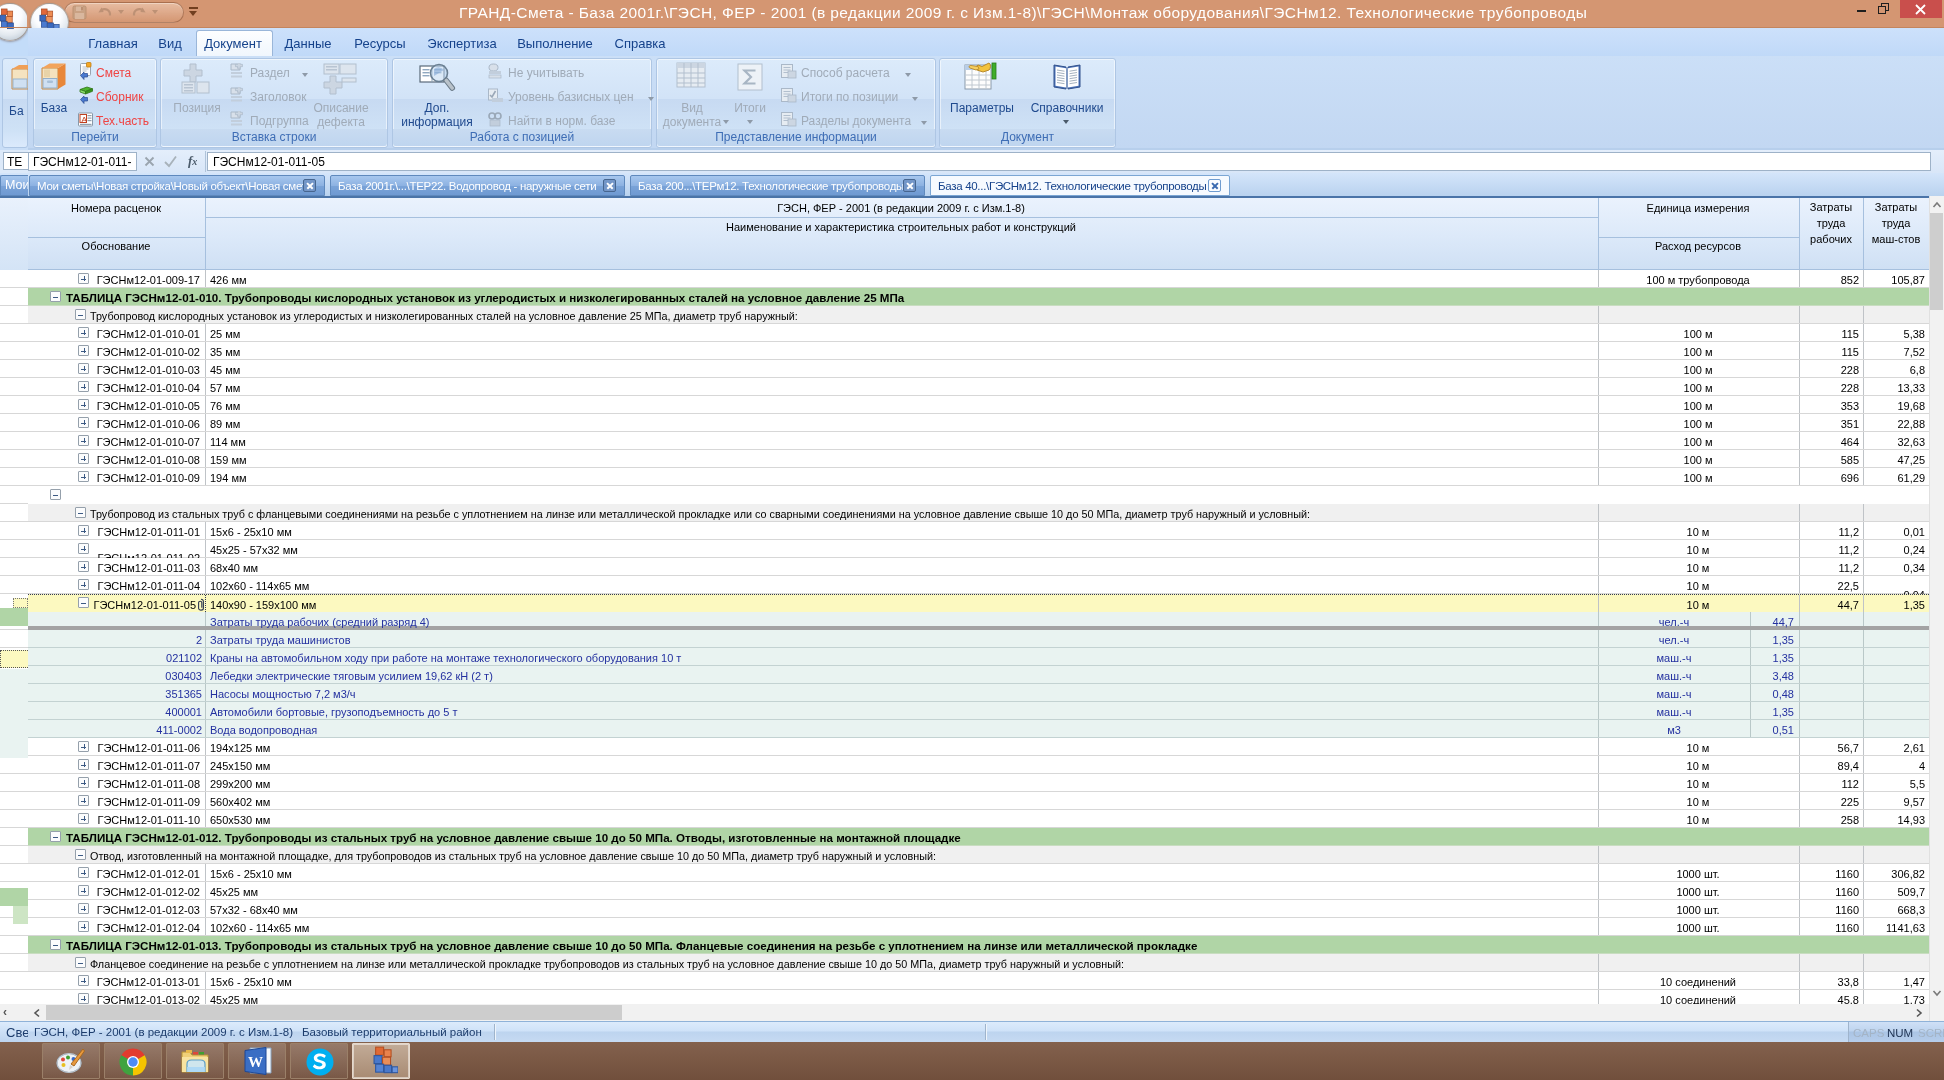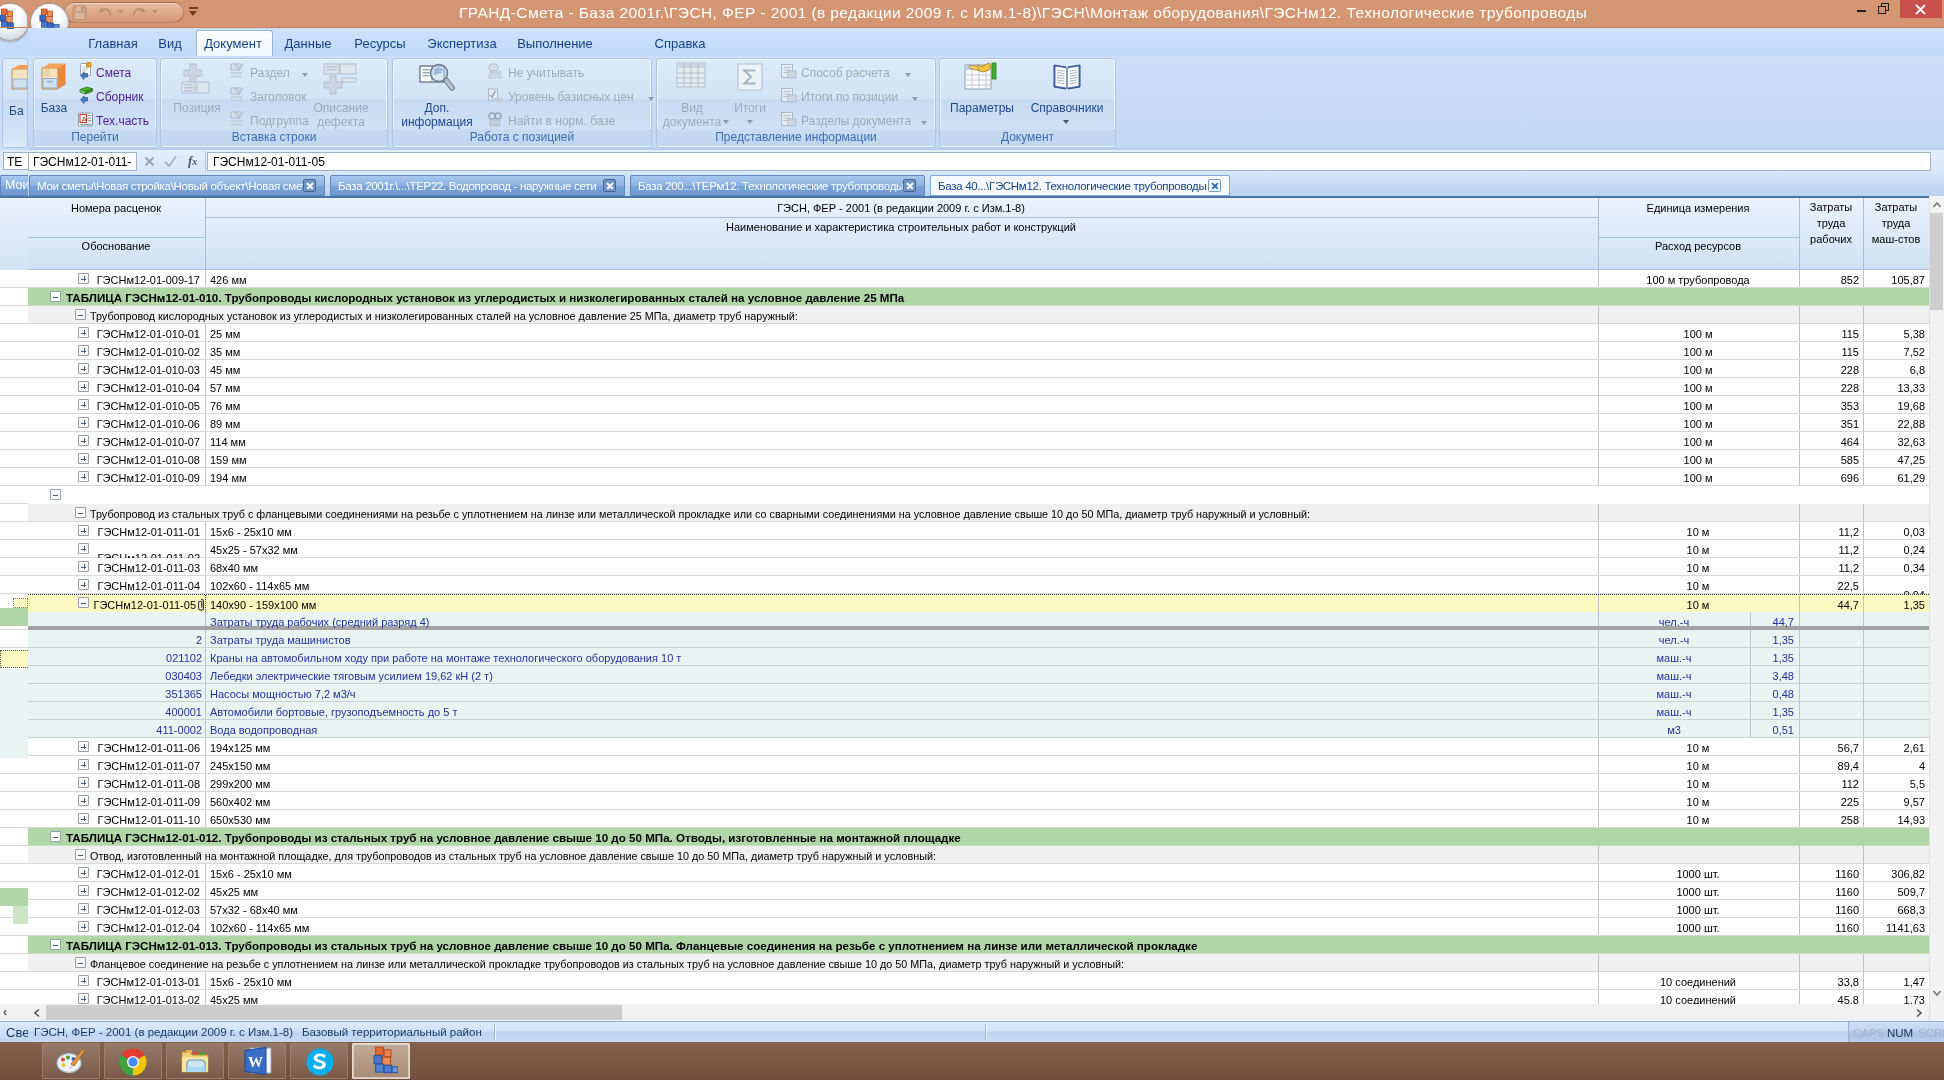--- a/index.html
+++ b/index.html
@@ -8,21 +8,21 @@
 .tx{position:absolute;white-space:nowrap;}
 .eb{position:absolute;width:11px;height:11px;border:1px solid #95a0ab;background:#fbfcfd;border-radius:1px;}
 .eb .h{position:absolute;left:2px;right:2px;top:4.5px;height:1.2px;background:#3c5a84;}
 .eb .v{position:absolute;top:2px;bottom:2px;left:4.5px;width:1.2px;background:#3c5a84;}
 .grp{position:absolute;top:58px;height:90px;border:1px solid #aec6e4;border-radius:3px;
 background:linear-gradient(#dcebfb 0%,#d2e3f7 45%,#c7daf2 46%,#cfe2f6 82%,#dbeafc 100%);box-shadow:inset 0 0 0 1px rgba(255,255,255,.55);}
 .grplbl{position:absolute;left:0;right:0;bottom:1px;height:17px;text-align:center;font-size:12px;color:#3e6db5;
 background:linear-gradient(#c8dbf1,#bfd5ef);border-radius:0 0 3px 3px;line-height:17px;}
 .blab{position:absolute;text-align:center;font-size:12px;color:#204a8e;}
 .blabd{position:absolute;text-align:center;font-size:12px;color:#a0abb8;}
-.slab{position:absolute;font-size:12px;color:#4c1d95;}
+.slab{position:absolute;font-size:12px;color:#ef4444;}
 .slabd{position:absolute;font-size:12px;color:#a0abb8;}
 .dar{position:absolute;width:0;height:0;border-left:3px solid transparent;border-right:3px solid transparent;border-top:4px solid #8e9aa8;}
 .dard{border-top-color:#8e9aa8;}
 .darb{border-top-color:#4a5a6a;}
 .row{position:absolute;left:28px;width:1901px;height:18px;border-bottom:1px solid #d7d7d7;background:#fff;}
 .cv{position:absolute;top:0;bottom:0;width:1px;background:#bfc3c7;}
 .rt{position:absolute;font-size:11px;color:#000;top:3.5px;white-space:nowrap;}
 .res{background:#e9f3f1;}
 .res .rt{color:#2431a0;}
 .grn{background:#b0d5a6;border-bottom:1px solid #c8ddc0;}
@@ -177,21 +177,21 @@
  </g>
 </svg>
     <div class="a" style="left:28px;top:28px;width:1916px;height:28px;background:linear-gradient(#cde1fb,#c0d9f8);"></div>
 <div class="a" style="left:196px;top:30px;width:77px;height:26px;background:linear-gradient(#fdfeff,#f0f6fd);border:1px solid #9ab6d9;border-bottom:none;border-radius:3px 3px 0 0;"></div>
 <div class="tx" style="left:113px;top:36px;font-size:13px;color:#15428b;transform:translateX(-50%);">Главная</div>
 <div class="tx" style="left:170px;top:36px;font-size:13px;color:#15428b;transform:translateX(-50%);">Вид</div>
 <div class="tx" style="left:308px;top:36px;font-size:13px;color:#15428b;transform:translateX(-50%);">Данные</div>
 <div class="tx" style="left:380px;top:36px;font-size:13px;color:#15428b;transform:translateX(-50%);">Ресурсы</div>
 <div class="tx" style="left:462px;top:36px;font-size:13px;color:#15428b;transform:translateX(-50%);">Экспертиза</div>
 <div class="tx" style="left:555px;top:36px;font-size:13px;color:#15428b;transform:translateX(-50%);">Выполнение</div>
-<div class="tx" style="left:640px;top:36px;font-size:13px;color:#15428b;transform:translateX(-50%);margin-left:40px;">Справка</div>
+<div class="tx" style="left:640px;top:36px;font-size:13px;color:#15428b;transform:translateX(-50%);">Справка</div>
 <div class="tx" style="left:233px;top:36px;font-size:13px;color:#15428b;transform:translateX(-50%);">Документ</div>
 <div class="a" style="left:28px;top:56px;width:1916px;height:94px;background:linear-gradient(#cbdff7,#c2d7f2);"></div>
 <div class="a" style="left:28px;top:148px;width:1916px;height:2px;background:#b7cfec;"></div>
 <div class="grp" style="left:33px;width:124px;">
       <div class="grplbl">Перейти</div>
     </div>
 <div class="grp" style="left:392px;width:260px;">
       <div class="grplbl">Работа с позицией</div>
     </div>
 <div class="grp" style="left:160px;width:228px;">
@@ -631,21 +631,21 @@
     </div>
 <div class="row" style="top:522px;">
       <div class="cv" style="left:177px;"></div>
       <div class="cv" style="left:1570px;"></div>
       <div class="cv" style="left:1771px;"></div>
       <div class="cv" style="left:1835px;"></div>
       <div class="rt num" style="left:0;width:172px;">ГЭСНм12-01-011-01</div>
       <div class="rt" style="left:182px;">15х6 - 25х10 мм</div>
       <div class="rt" style="left:1670px;transform:translateX(-50%);">10 м</div>
       <div class="rt num" style="left:1775px;width:56px;">11,2</div>
-      <div class="rt num" style="left:1839px;width:58px;">0,03</div>
+      <div class="rt num" style="left:1839px;width:58px;">0,01</div>
     </div>
 <div class="eb" style="left:78px;top:525px;">
       <i class="h"></i>
       <i class="v"></i>
     </div>
 <div class="row" style="top:540px;">
       <div class="cv" style="left:177px;"></div>
       <div class="cv" style="left:1570px;"></div>
       <div class="cv" style="left:1771px;"></div>
       <div class="cv" style="left:1835px;"></div>

